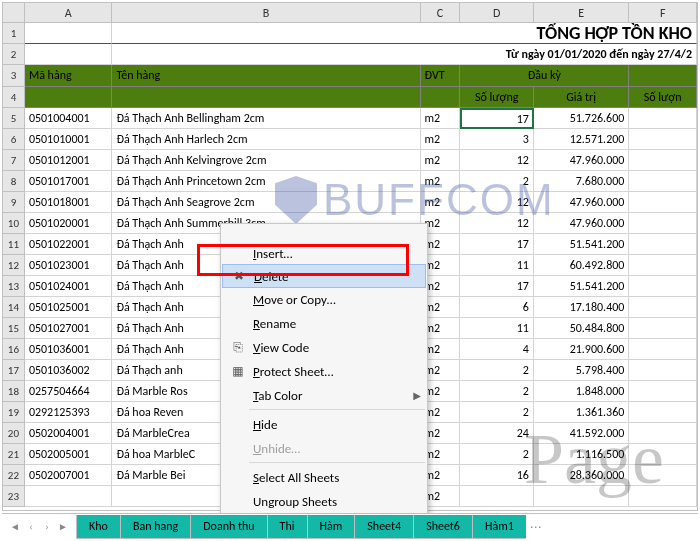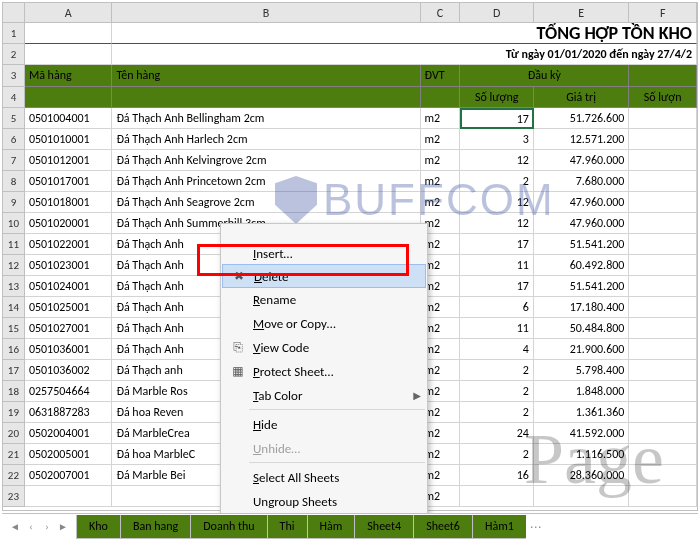--- a/index.html
+++ b/index.html
@@ -41,21 +41,21 @@
 .ctx-item.disabled { color: #a0a0a0; }
 .ctx-sep { height: 1px; background: #d7d7d7; margin: 2px 2px 2px 28px; }
 .ctx-sub { margin-left: auto; font-size: 10px; color: #666; }
 .highlight-box { position: absolute; top: 244px; left: 197px; width: 212px; height: 32px; border: 3px solid #ff0000; pointer-events: none; }
 
 
 .tabbar { position: absolute; bottom: 2px; left: 2px; right: 2px; height: 26px; background: #fff; display: flex; align-items: center; border-top: 1px solid #c0c0c0; }
 .tab-nav { display: flex; gap: 2px; padding: 0 6px; }
 .tab-nav span { width: 14px; text-align: center; color: #888; font-size: 10px; cursor: pointer; }
 .tabs { display: flex; height: 24px; overflow: hidden; }
-.tab { padding: 0 12px; line-height: 22px; border: 1px solid #c0c0c0; border-top: none; background: #4d7c0f; margin-right: -1px; font-size: 12px; cursor: pointer; white-space: nowrap; }
+.tab { padding: 0 12px; line-height: 22px; border: 1px solid #c0c0c0; border-top: none; background: #14b8a6; margin-right: -1px; font-size: 12px; cursor: pointer; white-space: nowrap; }
 .tab.active { background: #fff; border-bottom: 2px solid #217346; font-weight: bold; }
 .tabs-scroll { margin-left: 4px; color: #888; }
 
 
 .wm1 { position: absolute; top: 175px; left: 275px; font-size: 44px; font-weight: 400; color: rgba(60,80,160,.35); letter-spacing: 2px; font-family: Arial; display: flex; align-items: center; gap: 6px; pointer-events: none; }
 .wm1 .shield { width: 42px; height: 48px; background: rgba(60,80,160,.35); clip-path: polygon(50% 0, 100% 15%, 100% 60%, 50% 100%, 0 60%, 0 15%); display: inline-flex; align-items: center; justify-content: center; }
 .wm2 { position: absolute; bottom: 40px; right: 36px; font-size: 72px; font-weight: 400; color: rgba(0,0,0,.22); font-family: Georgia, serif; pointer-events: none; }
 </style>
 </head>
 <body>
@@ -225,21 +225,21 @@
           <div class="rh">18</div>
           <div class="cell col-a">0257504664</div>
           <div class="cell col-b">Đá Marble Ros</div>
           <div class="cell col-c">m2</div>
           <div class="cell col-d num">2</div>
           <div class="cell col-e num">1.848.000</div>
           <div class="cell col-f"></div>
         </div>
         <div class="row">
           <div class="rh">19</div>
-          <div class="cell col-a">0631887283</div>
+          <div class="cell col-a">0292125393</div>
           <div class="cell col-b">Đá hoa Reven</div>
           <div class="cell col-c">m2</div>
           <div class="cell col-d num">2</div>
           <div class="cell col-e num">1.361.360</div>
           <div class="cell col-f"></div>
         </div>
         <div class="row">
           <div class="rh">20</div>
           <div class="cell col-a">0502004001</div>
           <div class="cell col-b">Đá MarbleCrea</div>
@@ -290,25 +290,25 @@
   <div class="ctx-item">
     <span class="ctx-icon"></span>
     <span class="ctx-label"><span class="ul">I</span><span>nsert…</span></span>
   </div>
   <div class="ctx-item hovered">
     <span class="ctx-icon">✖</span>
     <span class="ctx-label"><span class="ul">D</span>elete</span>
   </div>
   <div class="ctx-item">
     <span class="ctx-icon"></span>
+    <span class="ctx-label"><span class="ul">M</span>ove or Copy…</span>
+  </div>
+  <div class="ctx-item">
+    <span class="ctx-icon"></span>
     <span class="ctx-label"><span class="ul">R</span>ename</span>
-  </div>
-  <div class="ctx-item">
-    <span class="ctx-icon"></span>
-    <span class="ctx-label"><span class="ul">M</span>ove or Copy…</span>
   </div>
   <div class="ctx-item">
     <span class="ctx-icon">⎘</span>
     <span class="ctx-label"><span class="ul">V</span>iew Code</span>
   </div>
   <div class="ctx-item">
     <span class="ctx-icon">▦</span>
     <span class="ctx-label"><span class="ul">P</span>rotect Sheet…</span>
   </div>
   <div class="ctx-item">

